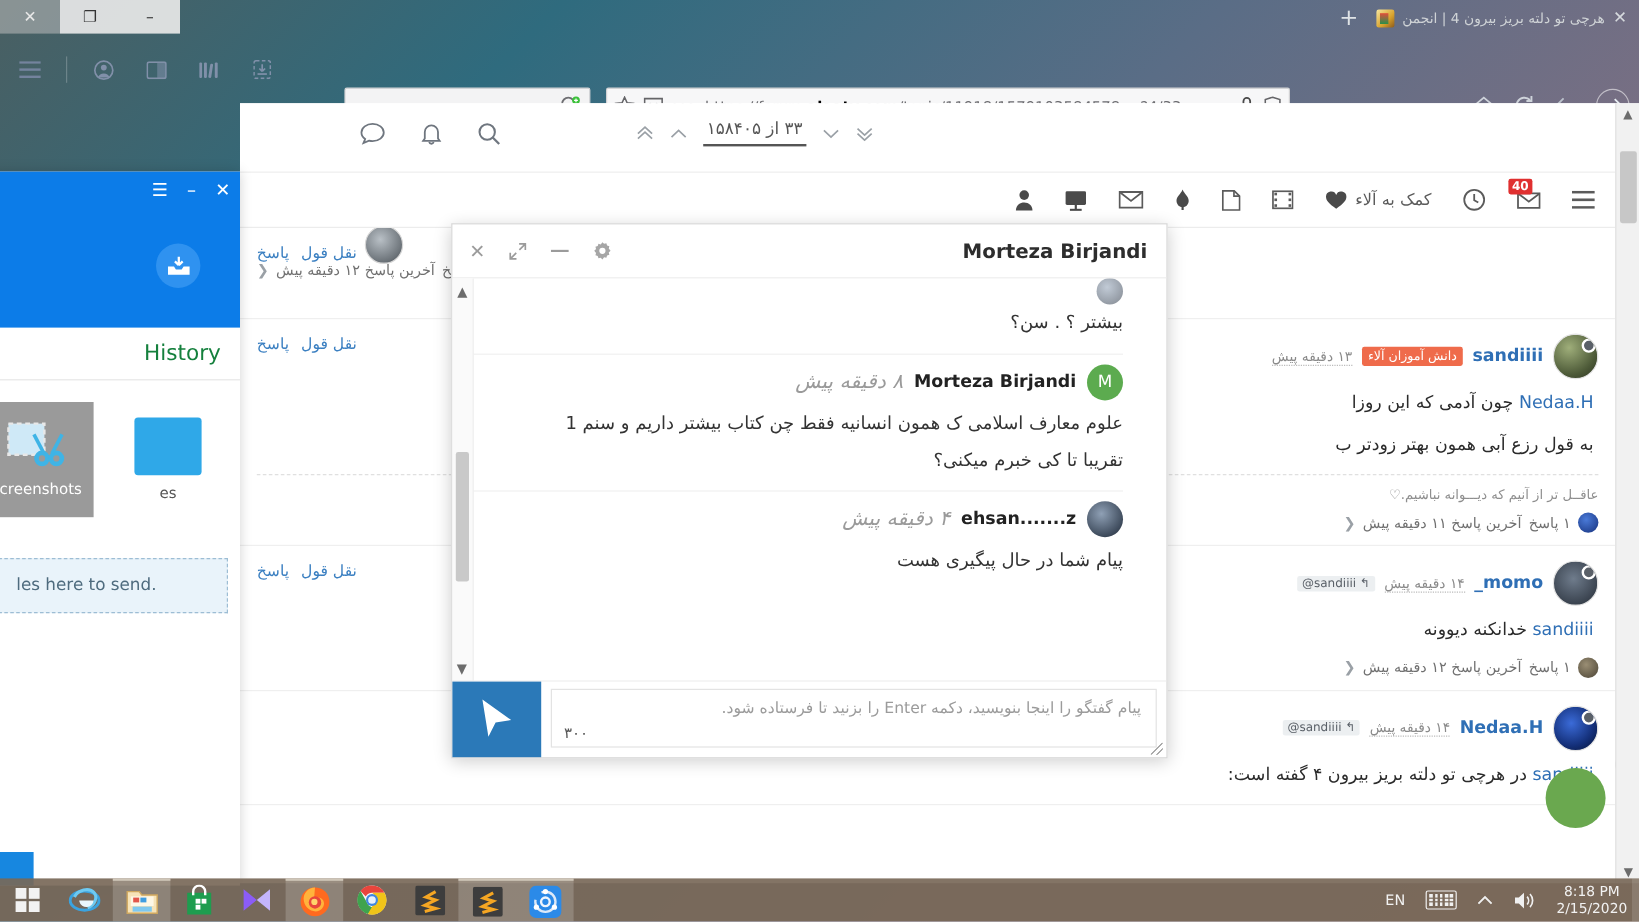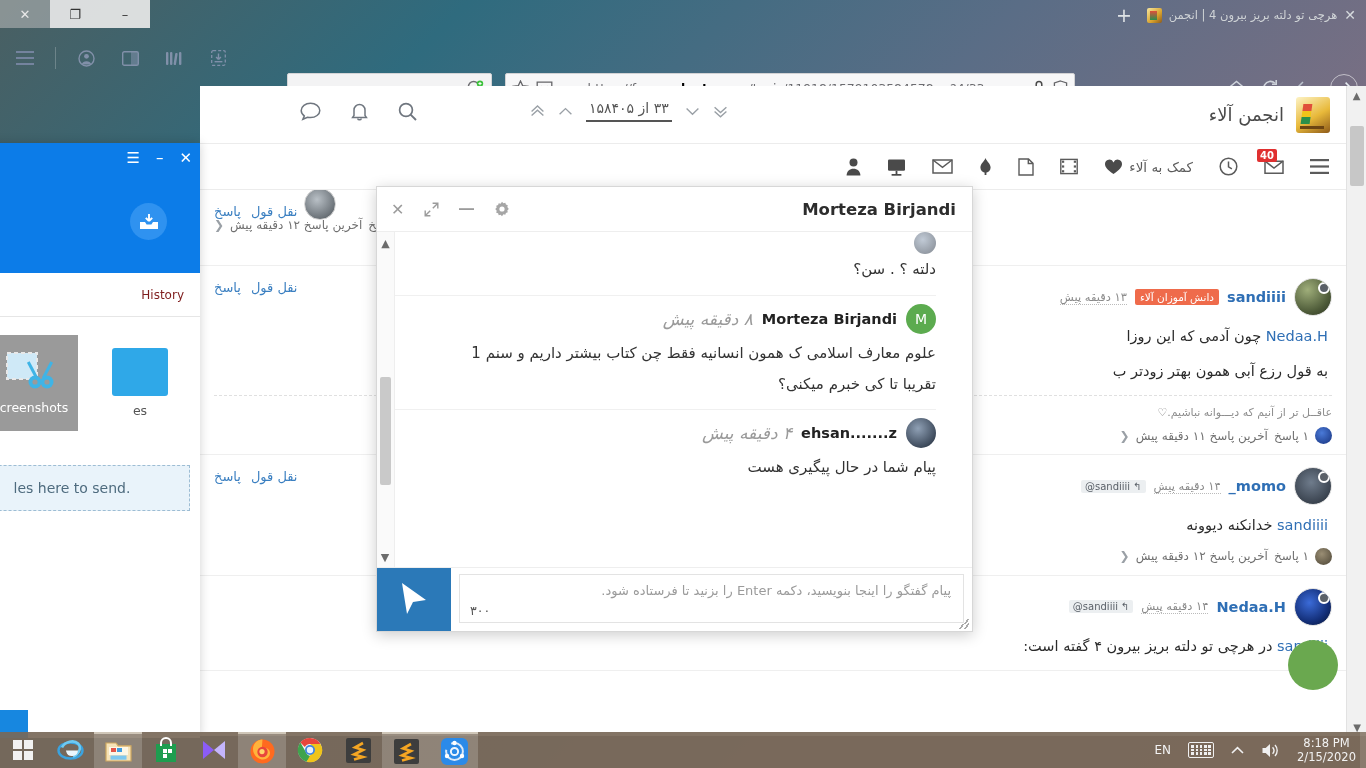--- a/index.html
+++ b/index.html
@@ -305,21 +305,21 @@
     color:#fff; font-size:15px;
   }
   .la-dlcircle {
     position:absolute; right:33px; top:60px; width:37px;height:37px;border-radius:50%;
     background:#2f92f0; display:flex;align-items:center;justify-content:center;
   }
   .la-tabs {
     height:44px; border-bottom:1px solid #e6e6e6; display:flex; align-items:center;
     justify-content:flex-end; padding-right:16px;
   }
-  .la-tab { font-size:12px; color:#7f1d1d; }
+  .la-tab { font-size:18px; color:#15803d; }
   .la-grid { padding:18px 12px; display:flex; gap:14px; justify-content:flex-end; }
   .la-tile {
     width:96px;height:96px; background:#9a9a9a; display:flex; flex-direction:column;
     align-items:center; justify-content:center; gap:7px;
   }
   .la-tile-label { font-size:12.5px; color:#fff; }
   .la-tile-blue { width:56px;height:48px; background:#2fa8e8; border-radius:3px; }
   .la-drop {
     margin:16px 10px 0; height:46px; background:#e9f3fa; border:1px dashed #9dbdd4;
     display:flex; align-items:center; justify-content:center;
@@ -503,24 +503,20 @@
         <svg width="17" height="14" viewBox="0 0 17 14">
             <path d="M0.6 7H15M9.6 1.6 15 7l-5.4 5.4" fill="none" stroke="#e8eef3" stroke-width="1.5"></path>
           </svg>
       </div>
     </div>
   </div>
 
   <div id="page">
 
     <div class="forum-topbar">
-      <div class="forum-brand">
-        <div class="forum-logo"></div>
-        <div class="forum-brand-name">انجمن آلاء</div>
-      </div>
 
       <div class="pagination">
         <div class="pg-ico">
           <svg width="15" height="13" viewBox="0 0 15 13">
               <path d="M1.6 2.2 7.5 7.6 13.4 2.2M1.6 6.4 7.5 11.8 13.4 6.4" fill="none" stroke="#9aa0a6" stroke-width="1.4"></path>
             </svg>
         </div>
         <div class="pg-ico">
           <svg width="15" height="9" viewBox="0 0 15 9">
               <path d="M1.6 1.6 7.5 7.2 13.4 1.6" fill="none" stroke="#9aa0a6" stroke-width="1.4"></path>
@@ -764,21 +760,21 @@
         <div class="thumb"></div>
         <div class="arrow" style="position:absolute;bottom:0;width:18px;">▼</div>
       </div>
 
       <div class="chat-msgs">
 
         <div class="msg-group">
           <div class="msg-head" style="justify-content:flex-start;margin-bottom:0;opacity:.55;">
             <div class="msg-av photo" style="width:22px;height:22px;margin-top:-14px;"></div>
           </div>
-          <div class="msg-line">دلته ؟ . سن؟</div>
+          <div class="msg-line">بیشتر ؟ . سن؟</div>
         </div>
 
         <div class="msg-group">
           <div class="msg-head">
             <div class="msg-av green">M</div>
             <div class="msg-name">Morteza Birjandi</div>
             <div class="msg-time">۸ دقیقه پیش</div>
           </div>
           <div class="msg-line">علوم معارف اسلامی ک همون انسانیه فقط چن کتاب بیشتر داریم و سنم 1</div>
           <div class="msg-line">تقریبا تا کی خبرم میکنی؟</div>

